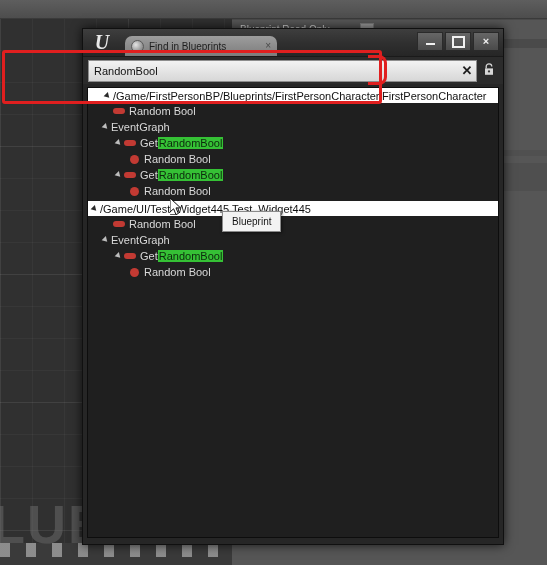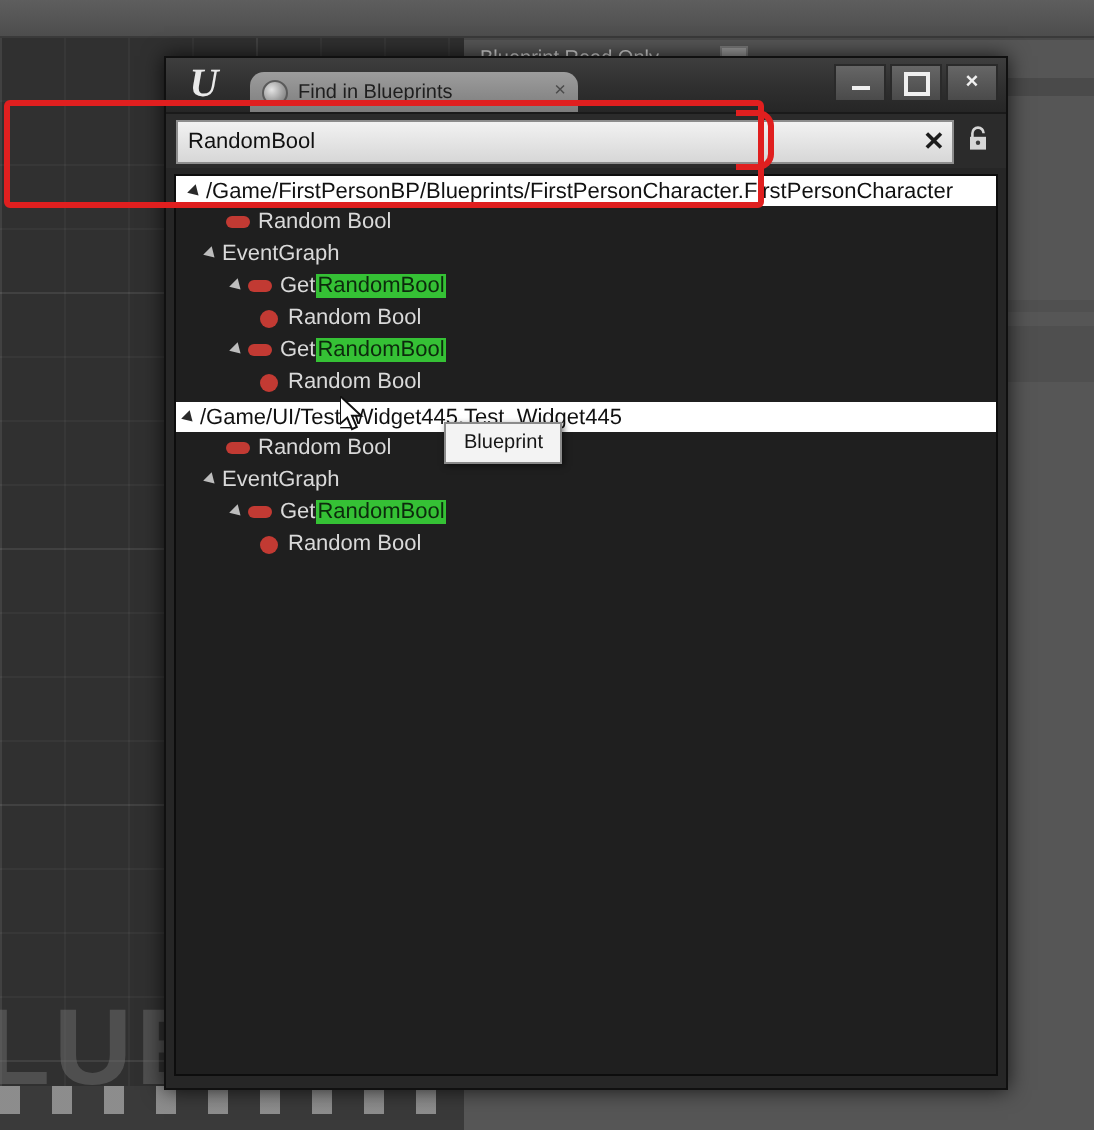--- a/index.html
+++ b/index.html
@@ -131,21 +131,21 @@
     font-size: 20px;
     font-family: "Liberation Serif", serif;
     font-style: italic;
     font-weight: bold;
     line-height: 23px;
     text-align: center;
   }
   .fib-tab {
     position: absolute;
     left: 42px; top: 7px;
-    width: 164px; height: 20px;
+    width: 152px; height: 20px;
     background: linear-gradient(to bottom, #9d9d9d, #7c7c7c);
     border-radius: 7px 7px 0 0;
     display: flex;
     align-items: center;
     padding: 0 6px;
     box-sizing: border-box;
   }
   .fib-tab-icon {
     width: 11px; height: 11px;
     border-radius: 50%;
@@ -420,21 +420,21 @@
         <svg width="12" height="13" viewBox="0 0 12 13">
           <path d="M3.2 5.5 V3.6 a2.8 2.8 0 0 1 5.6 0" fill="none" stroke="#d6d6d6" stroke-width="1.3"></path>
           <rect x="2" y="5.4" width="8" height="6.4" fill="#d6d6d6"></rect>
           <circle cx="6" cy="8.4" r="1.1" fill="#3a3a3a"></circle>
         </svg>
       </span>
     </div>
 
     <div class="fib-results">
 
-      <div class="tree-row root" style="padding-left:4px;">
+      <div class="tree-row root" style="padding-left:14px;">
         <span class="arrow">
             <i></i>
           </span>
         <span class="node-text">/Game/FirstPersonBP/Blueprints/FirstPersonCharacter.FirstPersonCharacter</span>
       </div>
 
       <div class="tree-row child" style="padding-left:25px;">
         <span class="pin-pill"></span>
         <span class="node-text">Random Bool</span>
       </div>

